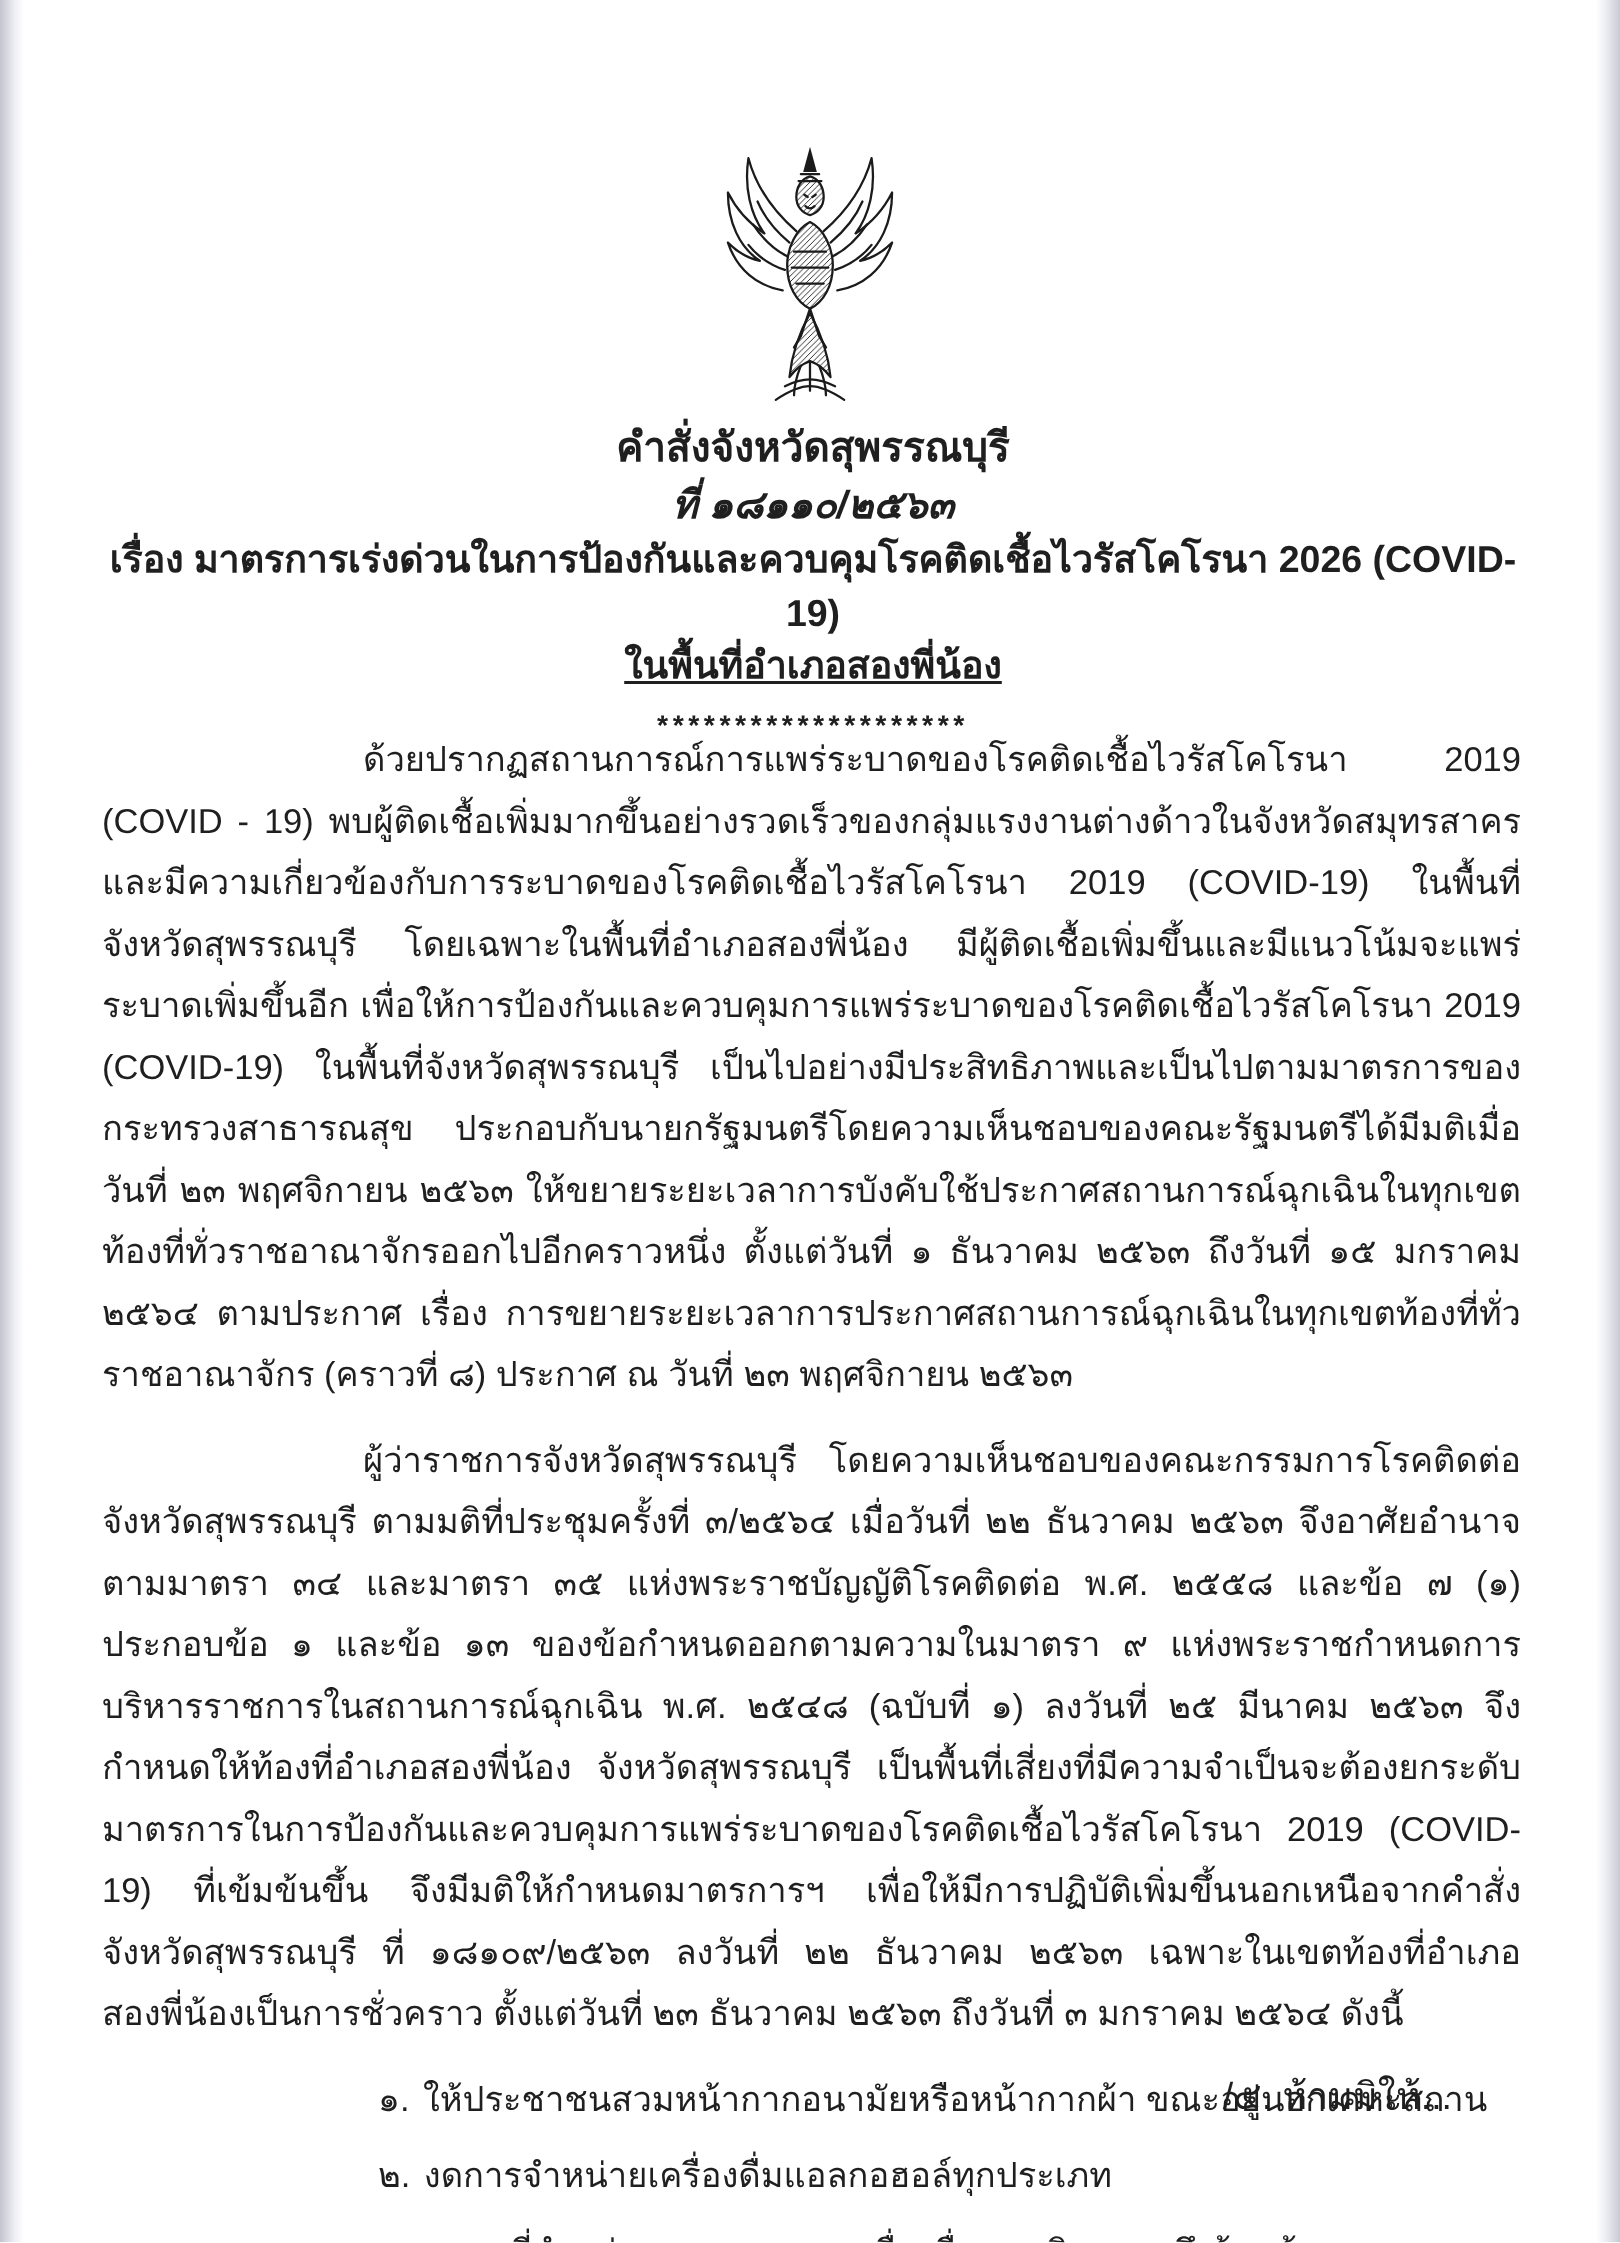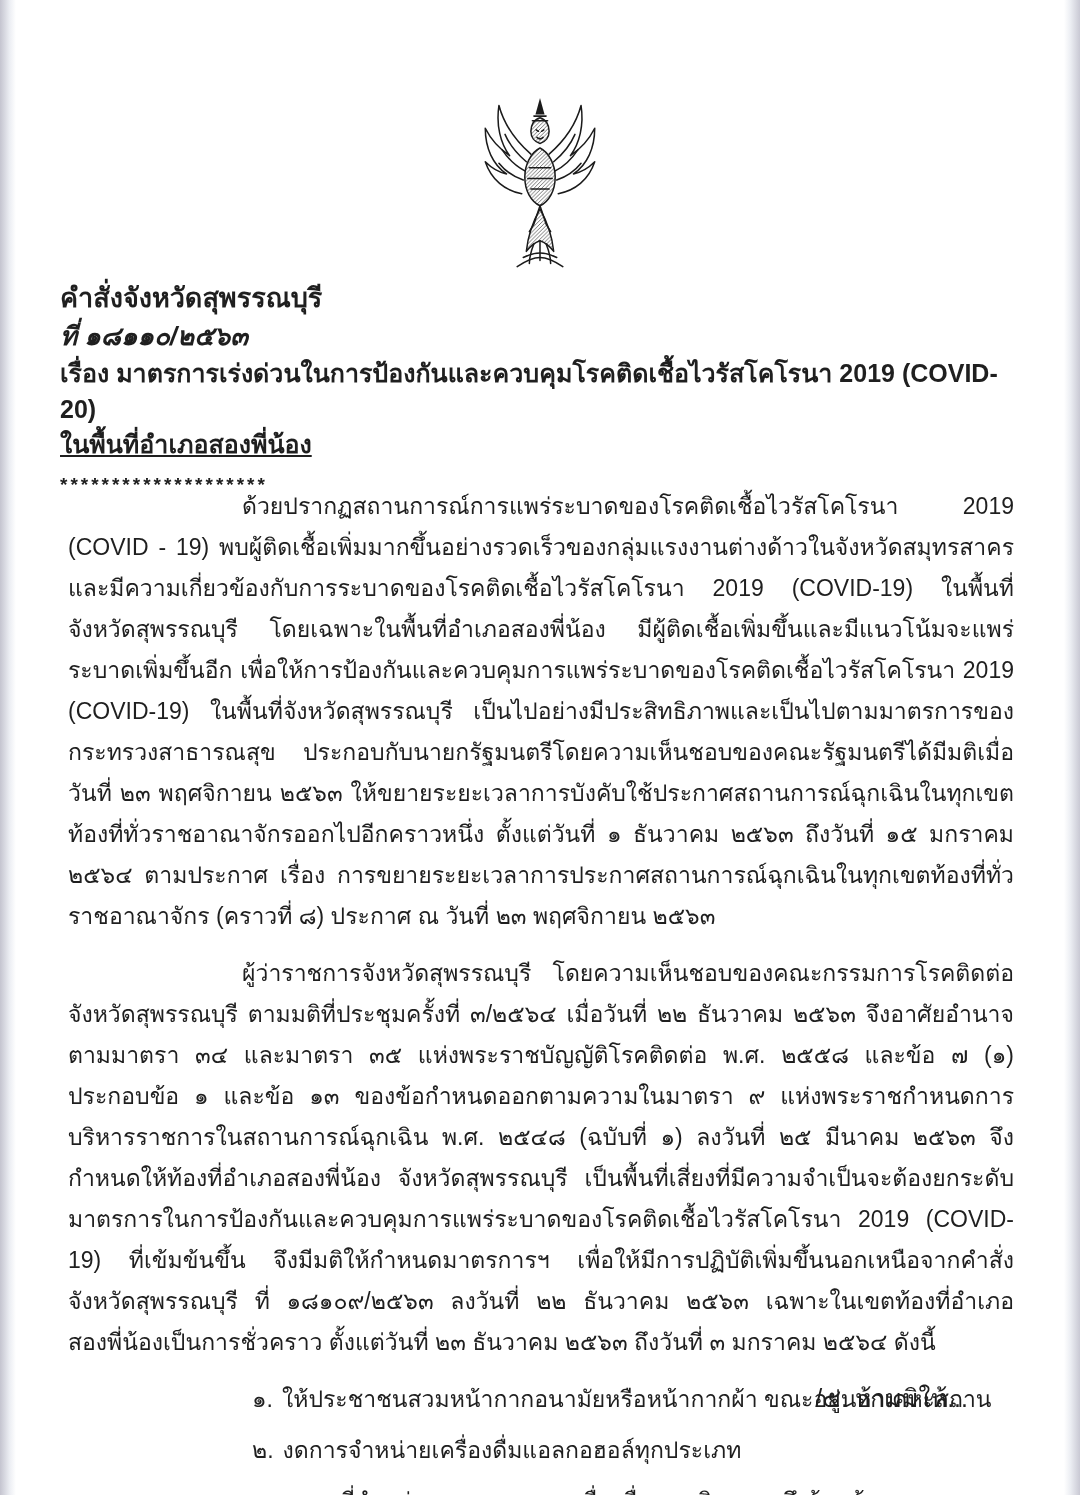--- a/index.html
+++ b/index.html
@@ -12,21 +12,21 @@
     color:var(--ink,#1f1f1f);
     overflow:hidden;
   }
   .edge{position:absolute;top:0;bottom:0;width:16px;}
   .edge.left{left:0;background:linear-gradient(to right,#c4c4cf 0%,#eceef3 60%,#ffffff 100%);}
   .edge.right{right:0;background:linear-gradient(to left,#c9c9d4 0%,#eceef3 60%,#ffffff 100%);}
 
   .emblem{position:absolute;top:94px;left:0;width:100%;text-align:center;}
   .emblem svg{display:inline-block;}
 
-  .header{position:absolute;top:278px;left:60px;right:56px;text-align:left;font-weight:600;}
+  .header{position:absolute;top:278px;left:60px;right:56px;text-align:center;font-weight:600;}
   .h-title{font-size:27px;line-height:40px;}
   .h-number{font-size:26px;line-height:37px;font-style:italic;}
   .h-subject{font-size:25px;line-height:36px;}
   .h-area{font-size:25px;line-height:35px;text-decoration:underline;}
   .h-sep{font-size:19px;letter-spacing:3px;line-height:46px;font-weight:700;}
 
   .content{
     position:absolute;top:486px;left:68px;right:66px;
     font-size:23px;line-height:41px;text-align:justify;
   }
@@ -71,21 +71,21 @@
         <path d="M100,150 C90,168 84,186 82,206 C88,198 94,194 100,192 C106,194 112,198 118,206 C116,186 110,168 100,150 Z" fill="url(#hx)"></path>
         <path d="M100,192 L100,218 M92,196 C88,206 86,214 86,222 M108,196 C112,206 114,214 114,222"></path>
         <path d="M78,214 C86,210 94,208 100,208 C106,208 114,210 122,214 M70,226 C82,218 92,214 100,214 C108,214 118,218 130,226"></path>
       </g>
     </svg>
   </div>
 
   <div class="header">
     <div class="h-title">คำสั่งจังหวัดสุพรรณบุรี</div>
     <div class="h-number">ที่ ๑๘๑๑๐/๒๕๖๓</div>
-    <div class="h-subject">เรื่อง มาตรการเร่งด่วนในการป้องกันและควบคุมโรคติดเชื้อไวรัสโคโรนา 2019 (COVID-20)</div>
+    <div class="h-subject">เรื่อง มาตรการเร่งด่วนในการป้องกันและควบคุมโรคติดเชื้อไวรัสโคโรนา 2026 (COVID-19)</div>
     <div class="h-area">ในพื้นที่อำเภอสองพี่น้อง</div>
     <div class="h-sep">********************</div>
   </div>
 
   <div class="content">
     <p class="para">ด้วยปรากฏสถานการณ์การแพร่ระบาดของโรคติดเชื้อไวรัสโคโรนา 2019 (COVID - 19) พบผู้ติดเชื้อเพิ่มมากขึ้นอย่างรวดเร็วของกลุ่มแรงงานต่างด้าวในจังหวัดสมุทรสาคร และมีความเกี่ยวข้องกับการระบาดของโรคติดเชื้อไวรัสโคโรนา 2019 (COVID-19) ในพื้นที่จังหวัดสุพรรณบุรี โดยเฉพาะในพื้นที่อำเภอสองพี่น้อง มีผู้ติดเชื้อเพิ่มขึ้นและมีแนวโน้มจะแพร่ระบาดเพิ่มขึ้นอีก เพื่อให้การป้องกันและควบคุมการแพร่ระบาดของโรคติดเชื้อไวรัสโคโรนา 2019 (COVID-19) ในพื้นที่จังหวัดสุพรรณบุรี เป็นไปอย่างมีประสิทธิภาพและเป็นไปตามมาตรการของกระทรวงสาธารณสุข ประกอบกับนายกรัฐมนตรีโดยความเห็นชอบของคณะรัฐมนตรีได้มีมติเมื่อวันที่ ๒๓ พฤศจิกายน ๒๕๖๓ ให้ขยายระยะเวลาการบังคับใช้ประกาศสถานการณ์ฉุกเฉินในทุกเขตท้องที่ทั่วราชอาณาจักรออกไปอีกคราวหนึ่ง ตั้งแต่วันที่ ๑ ธันวาคม ๒๕๖๓ ถึงวันที่ ๑๕ มกราคม ๒๕๖๔ ตามประกาศ เรื่อง การขยายระยะเวลาการประกาศสถานการณ์ฉุกเฉินในทุกเขตท้องที่ทั่วราชอาณาจักร (คราวที่ ๘) ประกาศ ณ วันที่ ๒๓ พฤศจิกายน ๒๕๖๓</p>
     <p class="para">ผู้ว่าราชการจังหวัดสุพรรณบุรี โดยความเห็นชอบของคณะกรรมการโรคติดต่อจังหวัดสุพรรณบุรี ตามมติที่ประชุมครั้งที่ ๓/๒๕๖๔ เมื่อวันที่ ๒๒ ธันวาคม ๒๕๖๓ จึงอาศัยอำนาจตามมาตรา ๓๔ และมาตรา ๓๕ แห่งพระราชบัญญัติโรคติดต่อ พ.ศ. ๒๕๕๘ และข้อ ๗ (๑) ประกอบข้อ ๑ และข้อ ๑๓ ของข้อกำหนดออกตามความในมาตรา ๙ แห่งพระราชกำหนดการบริหารราชการในสถานการณ์ฉุกเฉิน พ.ศ. ๒๕๔๘ (ฉบับที่ ๑) ลงวันที่ ๒๕ มีนาคม ๒๕๖๓ จึงกำหนดให้ท้องที่อำเภอสองพี่น้อง จังหวัดสุพรรณบุรี เป็นพื้นที่เสี่ยงที่มีความจำเป็นจะต้องยกระดับมาตรการในการป้องกันและควบคุมการแพร่ระบาดของโรคติดเชื้อไวรัสโคโรนา 2019 (COVID-19) ที่เข้มข้นขึ้น จึงมีมติให้กำหนดมาตรการฯ เพื่อให้มีการปฏิบัติเพิ่มขึ้นนอกเหนือจากคำสั่งจังหวัดสุพรรณบุรี ที่ ๑๘๑๐๙/๒๕๖๓ ลงวันที่ ๒๒ ธันวาคม ๒๕๖๓ เฉพาะในเขตท้องที่อำเภอสองพี่น้องเป็นการชั่วคราว ตั้งแต่วันที่ ๒๓ ธันวาคม ๒๕๖๓ ถึงวันที่ ๓ มกราคม ๒๕๖๔ ดังนี้</p>
 
     <div class="items">
       <p class="item">

